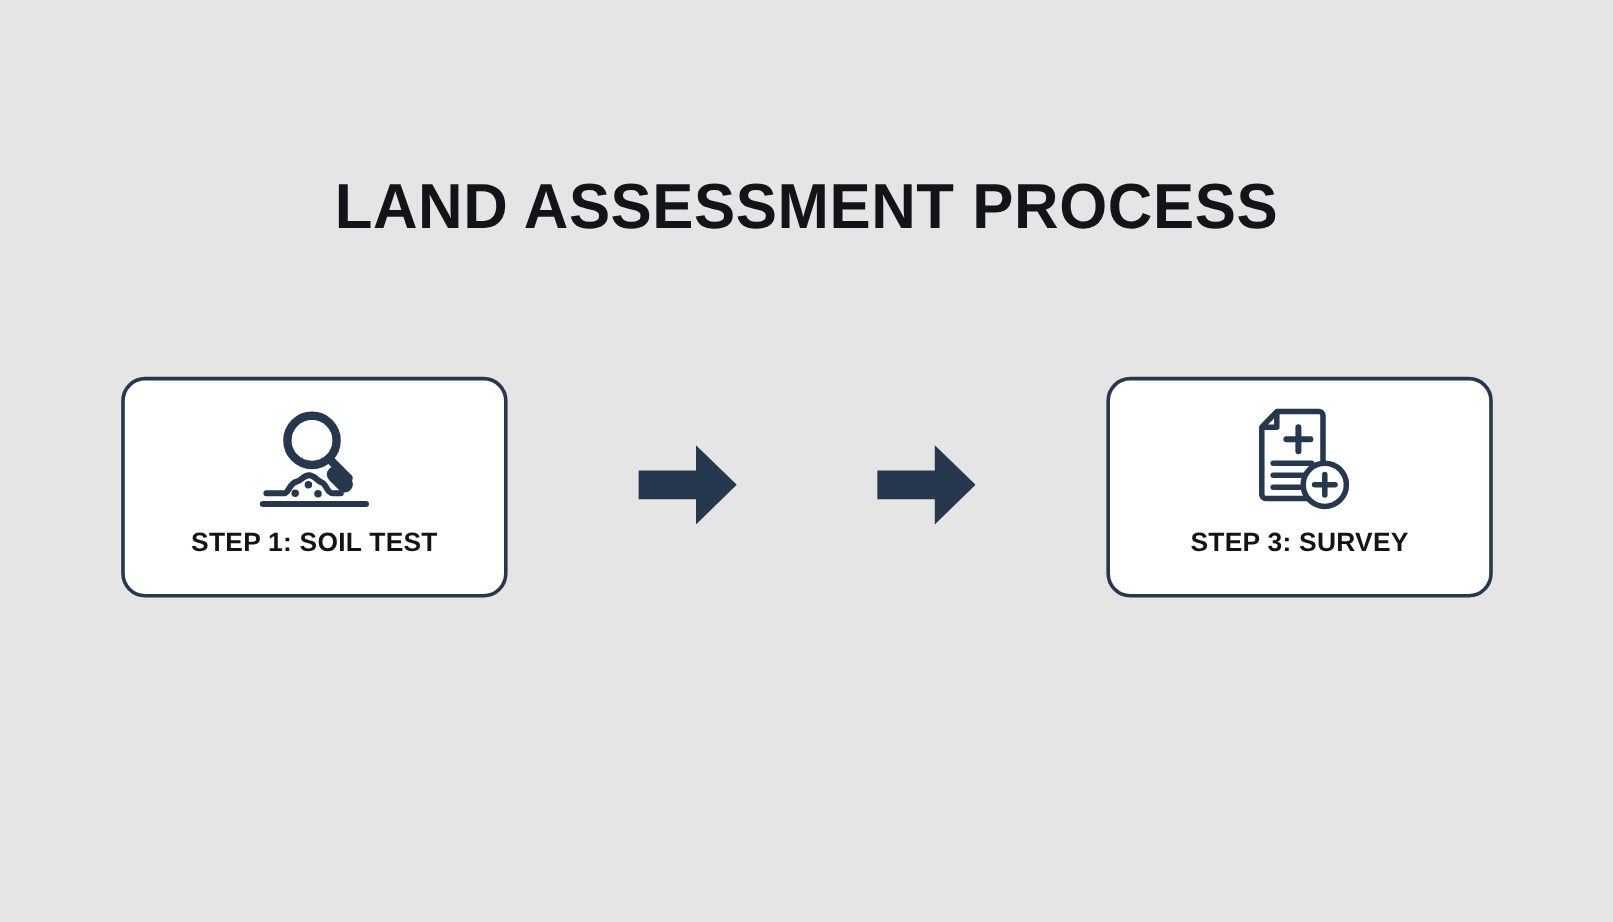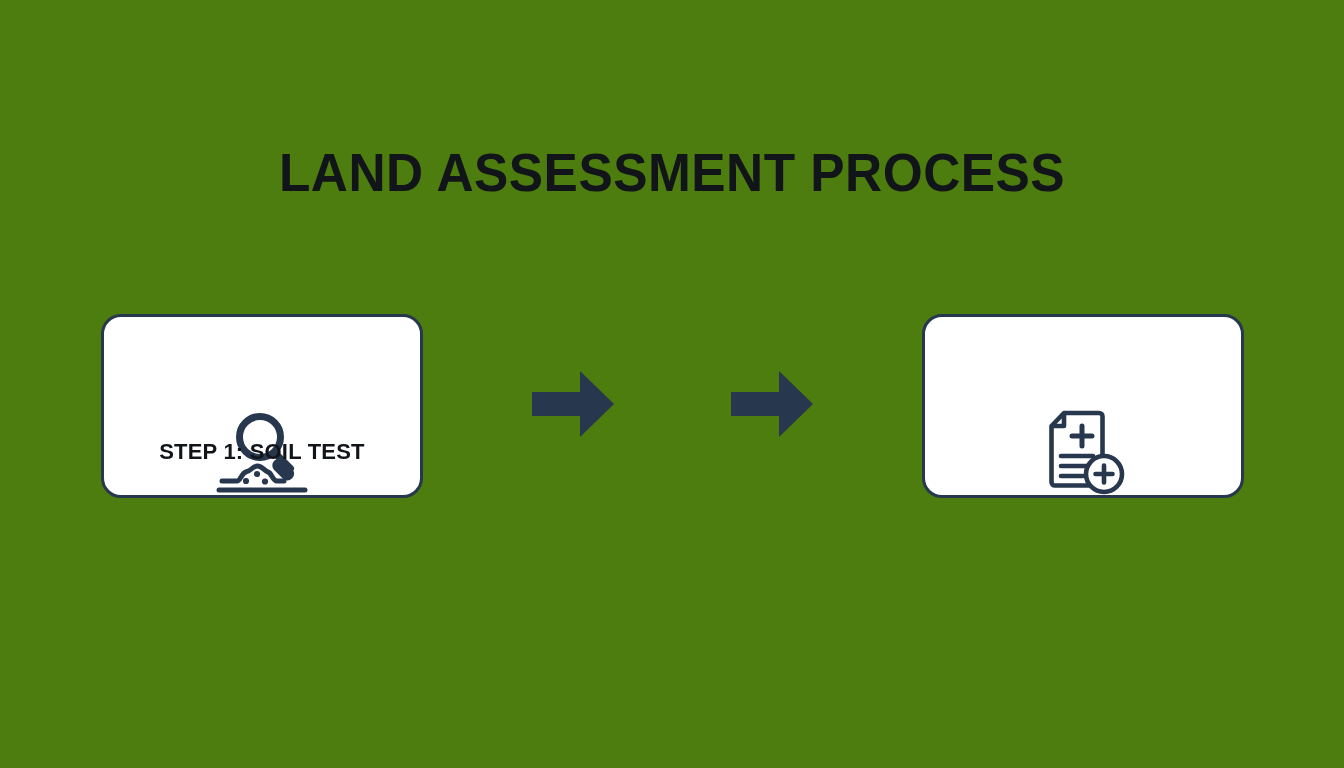--- a/index.html
+++ b/index.html
@@ -11,21 +11,21 @@
     height: 768px;
     background: #fcfdfe;
     font-family: "Liberation Sans", sans-serif;
     overflow: hidden;
     position: relative;
   }
 
   #slide {
     position: absolute;
     inset: 0;
-    background: #4d7c0f;
+    background: #e5e5e5;
     text-decoration: underline;
   }
 
   
   #title {
     position: absolute;
     top: 143px;
     left: 0;
     width: 1344px;
     text-align: center;
@@ -55,21 +55,21 @@
   .step-card {
     width: 322px;
     height: 184px;
     box-sizing: border-box;
     border: 3px solid #27374d;
     border-radius: 20px;
     background: #ffffff;
     display: flex;
     flex-direction: column;
     align-items: center;
-    justify-content: flex-end;
+    justify-content: flex-start;
     position: relative;
   }
 
   .card-icon {
     margin-top: 22px;
     height: 86px;
     display: flex;
     align-items: center;
     justify-content: center;
   }
@@ -155,16 +155,17 @@
           <path d="M43 18 V38 M33 28 H53" stroke="#27374d" stroke-width="5" stroke-linecap="round"></path>
 
           <path d="M22 48 H54" stroke="#27374d" stroke-width="4.6" stroke-linecap="round"></path>
           <path d="M22 58 H54" stroke="#27374d" stroke-width="4.6" stroke-linecap="round"></path>
           <path d="M22 68 H44" stroke="#27374d" stroke-width="4.6" stroke-linecap="round"></path>
 
           <circle cx="65" cy="66" r="18" fill="#ffffff" stroke="#27374d" stroke-width="4.6"></circle>
           <path d="M65 57.5 V74.5 M56.5 66 H73.5" stroke="#27374d" stroke-width="4.6" stroke-linecap="round"></path>
         </svg>
       </div>
+      <div class="card-label">STEP 3: SURVEY</div>
     </div>
 
   </div>
 </div>
 
 </body></html>

